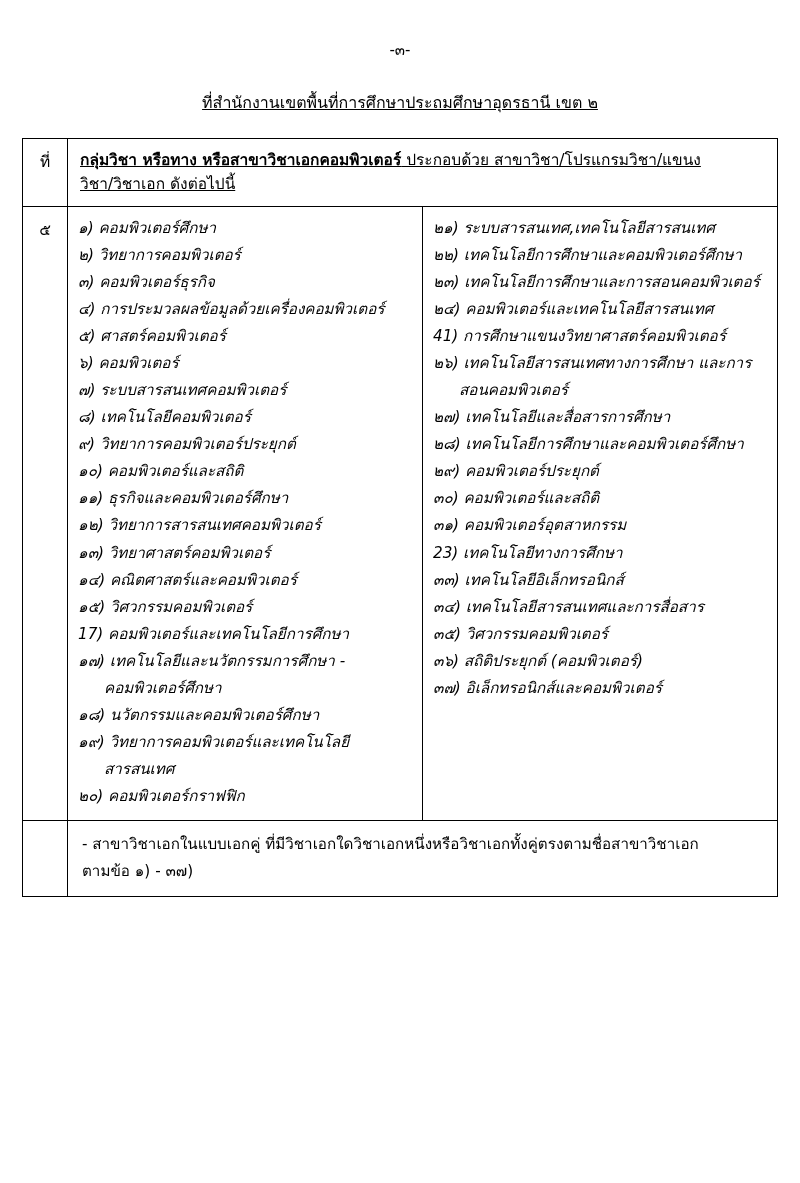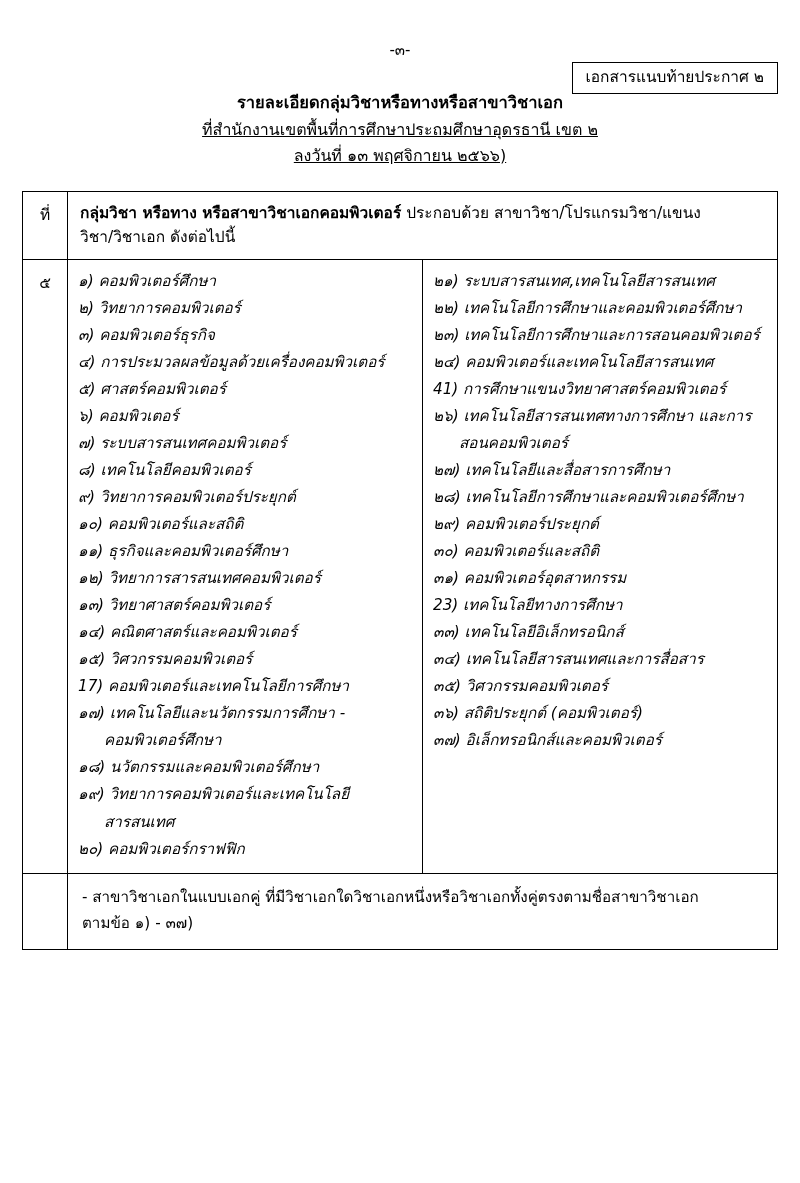--- a/index.html
+++ b/index.html
@@ -68,20 +68,21 @@
   .col-no {
     width: 42px;
     text-align: center;
     font-size: 15.5px;
     padding-top: 10px;
   }
   .head-cell {
     padding: 9px 12px 10px 12px;
     font-size: 15.5px;
     line-height: 1.55;
+    text-decoration: underline;
   }
   .head-cell b {
     font-weight: bold;
   }
   .list-cell {
     padding: 8px 10px 10px 10px;
     font-size: 15.2px;
     line-height: 1.78;
   }
   .list-cell .item {
@@ -105,26 +106,23 @@
 </style>
 </head>
 <body>
 
 <div class="page">
 
   <div class="top-row"></div>
 
   <div class="page-number">-๓-</div>
 
-  <div class="attach-box">เอกสารแนบท้ายประกาศ ๒</div>
 
   <div class="title-block">
-    <div class="title-main">รายละเอียดกลุ่มวิชาหรือทางหรือสาขาวิชาเอก</div>
     <div class="title-line">ที่สำนักงานเขตพื้นที่การศึกษาประถมศึกษาอุดรธานี เขต ๒</div>
-    <div class="title-line">ลงวันที่ ๑๓ พฤศจิกายน ๒๕๖๖)</div>
   </div>
 
   <table class="main">
     <tbody>
         <tr>
       <td class="col-no">ที่</td>
       <td class="head-cell" colspan="2">
         <b>กลุ่มวิชา หรือทาง หรือสาขาวิชาเอกคอมพิวเตอร์</b><span> ประกอบด้วย สาขาวิชา/โปรแกรมวิชา/แขนง</span>
         <span class="nowrapfix">วิชา/วิชาเอก ดังต่อไปนี้</span>
       </td>

